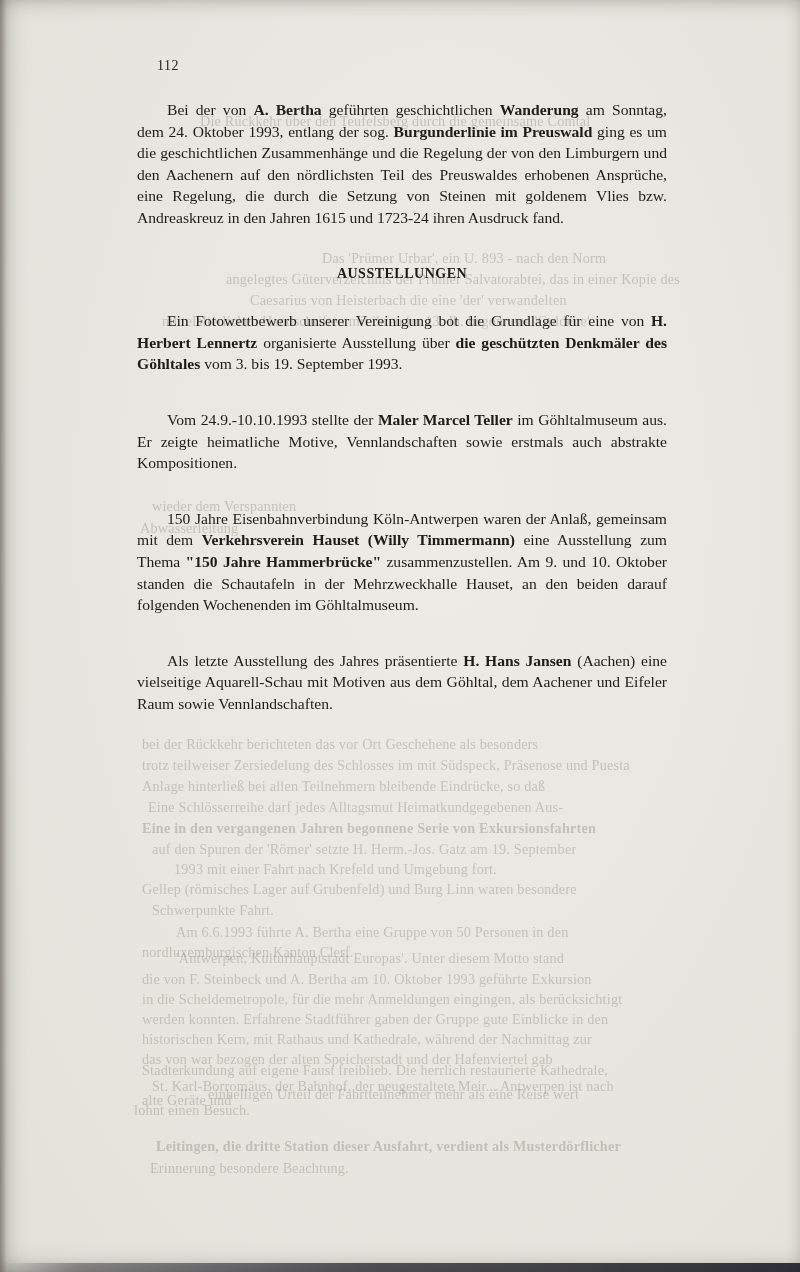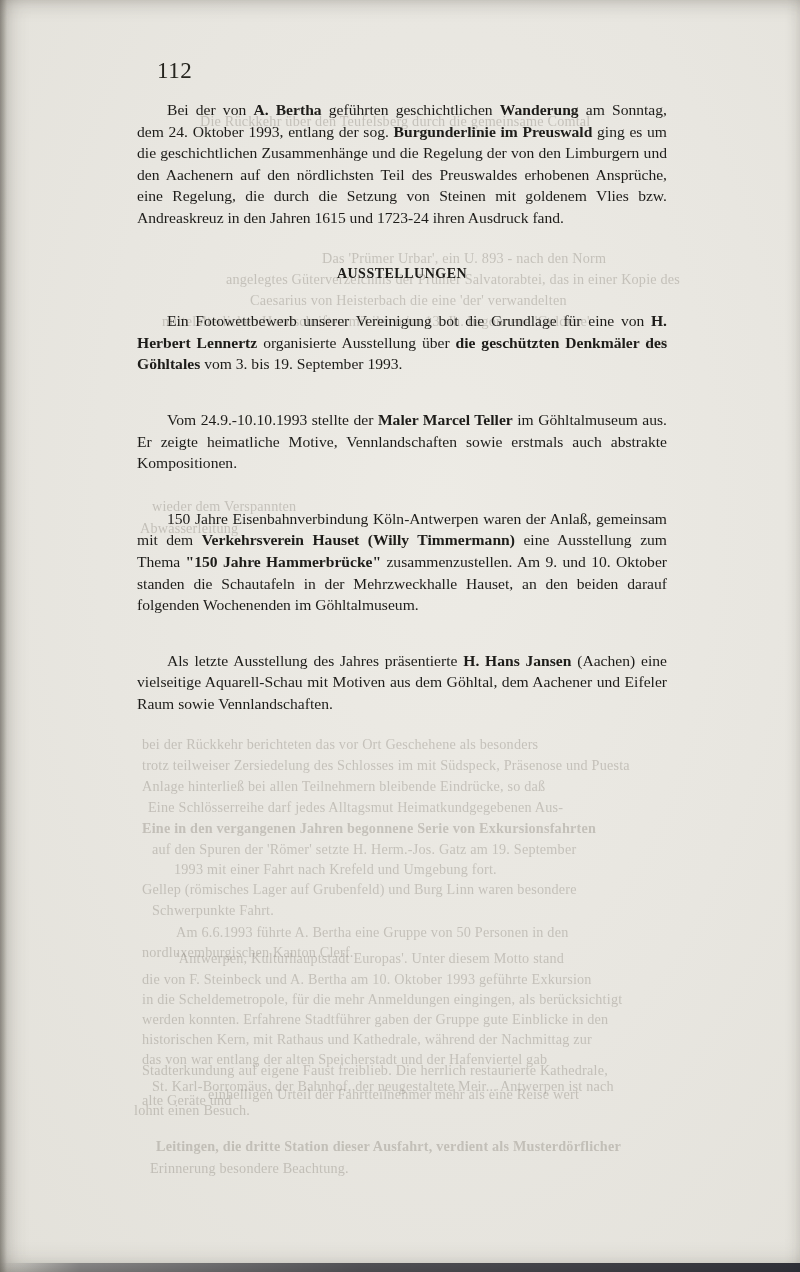--- a/index.html
+++ b/index.html
@@ -16,21 +16,21 @@
       inset 0 14px 22px -14px rgba(70, 64, 55, 0.22),
       inset -10px 0 20px -14px rgba(70, 64, 55, 0.20),
       inset 0 -18px 26px -16px rgba(60, 56, 50, 0.35);
     font-family: "Liberation Serif", "DejaVu Serif", serif;
     color: #1d1c19;
   }
   .page-number {
     position: absolute;
     left: 157px;
     top: 58px;
-    font-size: 23px;
+    font-size: 14px;
     letter-spacing: 0.5px;
     color: #26251f;
     text-align: right;
   }
   .doc-body {
     position: absolute;
     left: 137px;
     top: 99px;
     width: 530px;
     font-size: 15.6px;
@@ -108,21 +108,21 @@
       <div class="ghost-line" style="top: 861px; left: 162px; margin-left: 12px;">1993 mit einer Fahrt nach Krefeld und Umgebung fort.</div>
       <div class="ghost-line" style="top: 881px; left: 142px;">Gellep (römisches Lager auf Grubenfeld) und Burg Linn waren besondere</div>
       <div class="ghost-line" style="top: 902px; left: 152px;">Schwerpunkte Fahrt.</div>
       <div class="ghost-line" style="top: 924px; left: 176px;">Am 6.6.1993 führte A. Bertha eine Gruppe von 50 Personen in den</div>
       <div class="ghost-line" style="top: 944px; left: 142px;">nordluxemburgischen Kanton Clerf.</div>
       <div class="ghost-line" style="top: 950px; left: 176px;">'Antwerpen, Kulturhauptstadt Europas'. Unter diesem Motto stand</div>
       <div class="ghost-line" style="top: 971px; left: 142px;">die von F. Steinbeck und A. Bertha am 10. Oktober 1993 geführte Exkursion</div>
       <div class="ghost-line" style="top: 991px; left: 142px;">in die Scheldemetropole, für die mehr Anmeldungen eingingen, als berücksichtigt</div>
       <div class="ghost-line" style="top: 1011px; left: 142px;">werden konnten. Erfahrene Stadtführer gaben der Gruppe gute Einblicke in den</div>
       <div class="ghost-line" style="top: 1031px; left: 142px;">historischen Kern, mit Rathaus und Kathedrale, während der Nachmittag zur</div>
-      <div class="ghost-line" style="top: 1051px; left: 142px;">das von war entlang der alten Speicherstadt und der Hafenviertel gab</div>
+      <div class="ghost-line" style="top: 1051px; left: 142px;">das von war bezogen der alten Speicherstadt und der Hafenviertel gab</div>
       <div class="ghost-line" style="top: 1062px; left: 142px;">Stadterkundung auf eigene Faust freiblieb. Die herrlich restaurierte Kathedrale,</div>
       <div class="ghost-line" style="top: 1078px; left: 152px;">St. Karl-Borromäus, der Bahnhof, der neugestaltete Meir... Antwerpen ist nach</div>
       <div class="ghost-line" style="top: 1092px; left: 142px;">alte Geräte und</div>
       <div class="ghost-line" style="top: 1086px; left: 208px;">einhelligen Urteil der Fahrtteilnehmer mehr als eine Reise wert</div>
       <div class="ghost-line" style="top: 1102px; left: 134px;">lohnt einen Besuch.</div>
       <div class="ghost-line" style="top: 1138px; left: 156px; font-weight: bold;">Leitingen, die dritte Station dieser Ausfahrt, verdient als Musterdörflicher</div>
       <div class="ghost-line" style="top: 1160px; left: 150px;">Erinnerung besondere Beachtung.</div>
     </div>
   <div class="page-number">112</div>
   <div class="doc-body">

